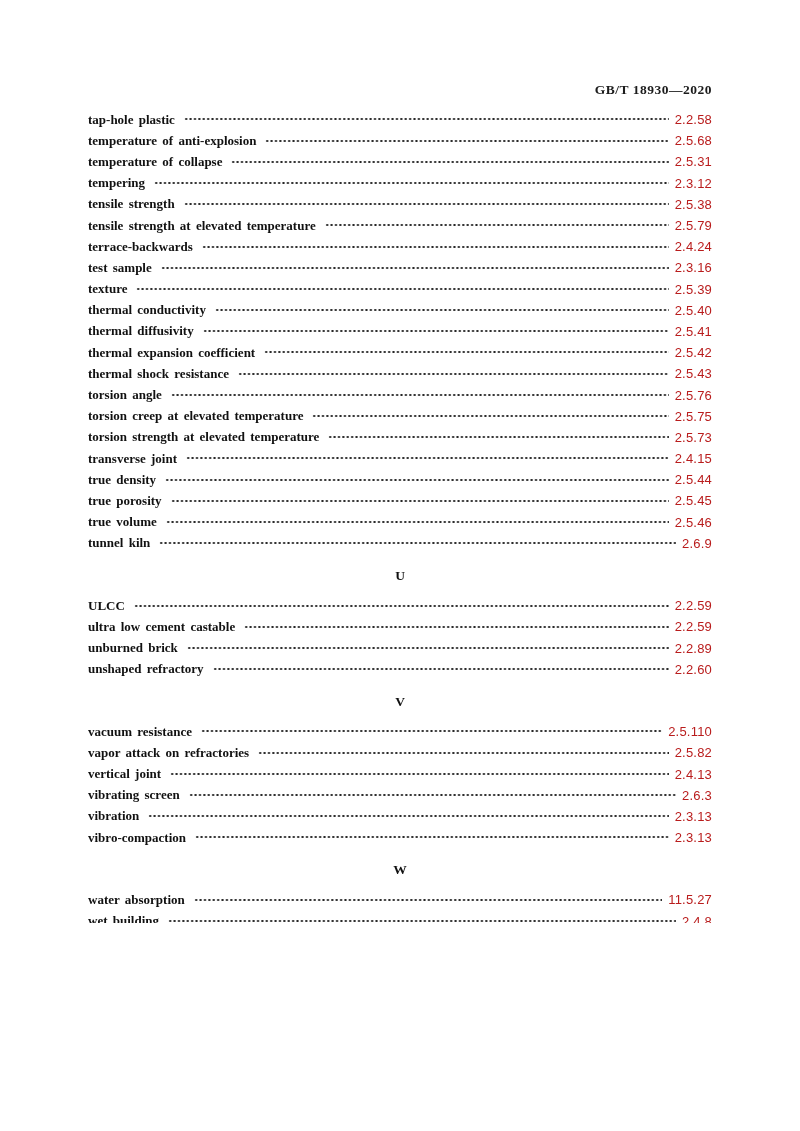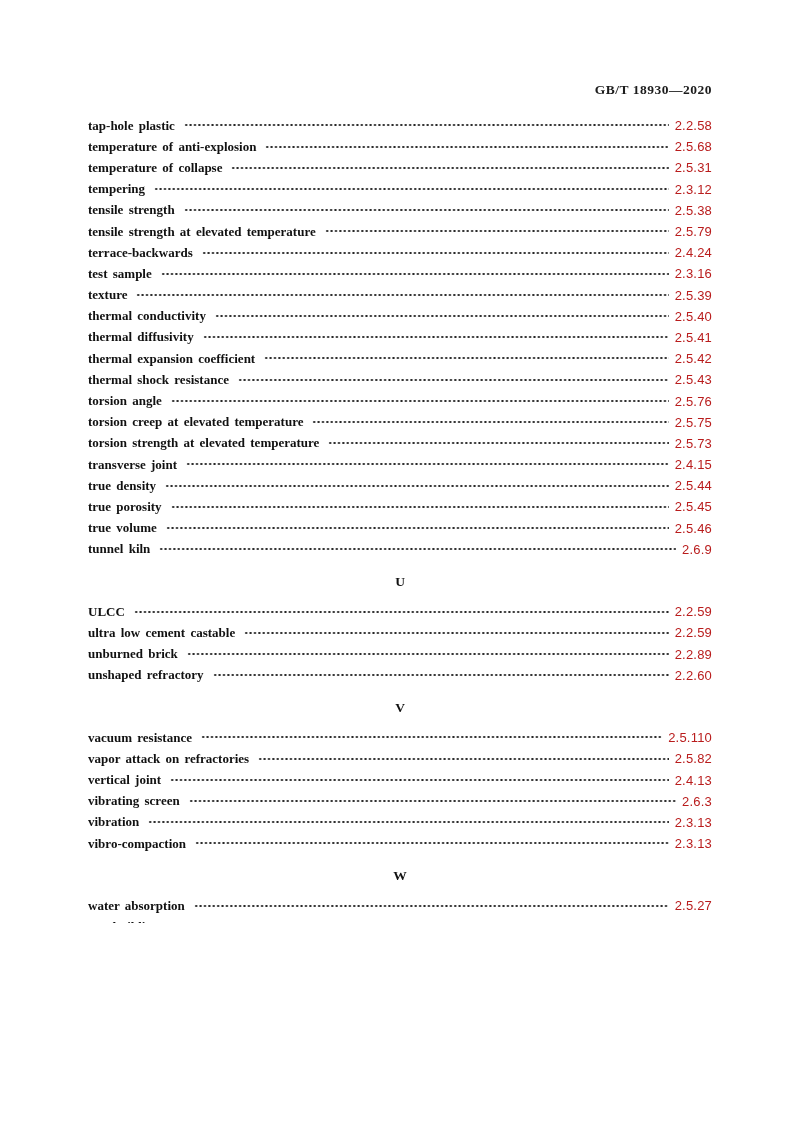--- a/index.html
+++ b/index.html
@@ -22,21 +22,21 @@
     left: 88px;
     right: 88px;
     text-align: right;
     font-weight: bold;
     font-size: 13.5px;
     letter-spacing: 0.5px;
     color: #1c1c1c;
   }
   .index {
     position: absolute;
-    top: 115px;
+    top: 109px;
     left: 88px;
     right: 88px;
   }
   .entry-row {
     display: flex;
     align-items: center;
     height: 21.2px;
   }
   .term {
     flex: 0 0 auto;
@@ -245,21 +245,21 @@
       </div>
       <div class="entry-row">
         <span class="term">vibro-compaction</span>
         <span class="leader"></span>
         <span class="ref">2.3.13</span>
       </div>
       <div class="letter-row">W</div>
       <div class="entry-row">
         <span class="term">water absorption</span>
         <span class="leader"></span>
-        <span class="ref">2.5.27</span>
+        <span class="ref">11.5.27</span>
       </div>
       <div class="entry-row">
         <span class="term">wet building</span>
         <span class="leader"></span>
         <span class="ref">2.4.8</span>
       </div>
       <div class="entry-row">
         <span class="term">wet masonry</span>
         <span class="leader"></span>
         <span class="ref">2.4.8</span>

